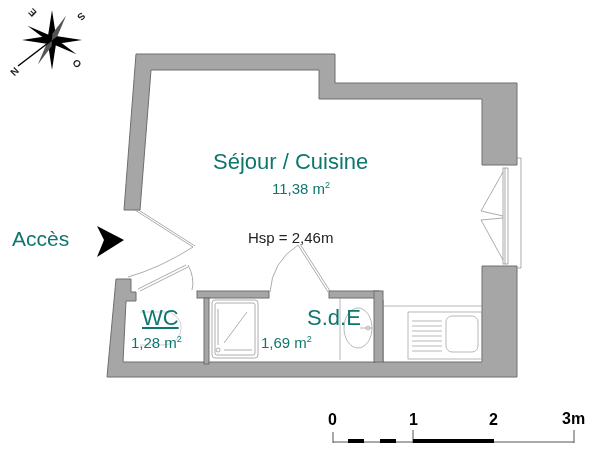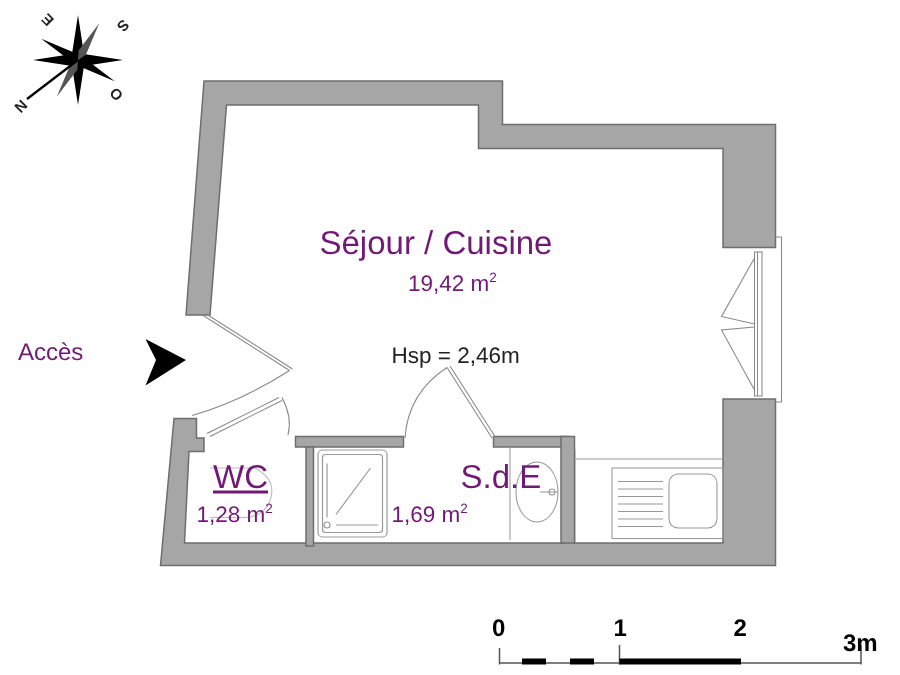--- a/index.html
+++ b/index.html
@@ -1,22 +1,22 @@
 <!DOCTYPE html>
 <html><head>
 <meta charset="utf-8">
 <style>
   html, body { margin:0; padding:0; background:#ffffff; }
   body { width:600px; height:450px; position:relative; overflow:hidden; font-family:"Liberation Sans", sans-serif; }
   svg { position:absolute; left:0; top:0; }
-  .lbl { position:absolute; color:#701a75; white-space:nowrap; font-family:"Liberation Sans", sans-serif; }
+  .lbl { position:absolute; color:#0f766e; white-space:nowrap; font-family:"Liberation Sans", sans-serif; }
   .room-name { font-size:22px; }
   .room-area { font-size:15px; }
   .room-area sup { font-size:9px; }
-  .acces { font-size:16px; }
+  .acces { font-size:21px; }
   .hsp { font-size:15px; color:#222; }
   .scale-num { font-size:16px; font-weight:bold; font-family:"Liberation Sans", sans-serif; position:absolute; }
   .comp-letter { position:absolute; font-size:10px; font-weight:bold; color:#222; }
 </style>
 </head>
 <body>
 
 <svg width="600" height="450" viewBox="0 0 600 450">
 
   <g transform="translate(52,40)">
@@ -115,26 +115,26 @@
 </svg>
 
 <span class="comp-letter" style="left:11px;top:66px;transform:rotate(-45deg);">N</span>
 <span class="comp-letter" style="left:29px;top:7px;transform:rotate(-135deg);">E</span>
 <span class="comp-letter" style="left:78px;top:11px;transform:rotate(135deg);">S</span>
 <span class="comp-letter" style="left:73px;top:58px;transform:rotate(45deg);">O</span>
 
 <span class="lbl acces" style="left:12px;top:227px;">Accès</span>
 
 <span class="lbl room-name" style="left:213px;top:149px;">Séjour / Cuisine</span>
-<span class="lbl room-area" style="left:272px;top:180px;"><span>19,42 m</span><sup>2</sup></span>
+<span class="lbl room-area" style="left:272px;top:180px;"><span>11,38 m</span><sup>2</sup></span>
 
-<span class="lbl hsp" style="left:261px;top:229px;text-align:center;">Hsp = 2,46m</span>
+<span class="lbl hsp" style="left:248px;top:229px;text-align:center;">Hsp = 2,46m</span>
 
 <span class="lbl room-name" style="left:142px;top:305px;text-decoration:underline;">WC</span>
 <span class="lbl room-area" style="left:131px;top:334px;"><span>1,28 m</span><sup>2</sup></span>
 
 <span class="lbl room-name" style="left:259px;top:305px;padding-left:48px;">S.d.E</span>
 <span class="lbl room-area" style="left:261px;top:334px;"><span>1,69 m</span><sup>2</sup></span>
 
 <span class="scale-num" style="left:328px;top:411px;">0</span>
 <span class="scale-num" style="left:409px;top:411px;">1</span>
 <span class="scale-num" style="left:489px;top:411px;">2</span>
-<span class="scale-num" style="left:562px;top:421px;">3m</span>
+<span class="scale-num" style="left:562px;top:410px;">3m</span>
 
 </body></html>

